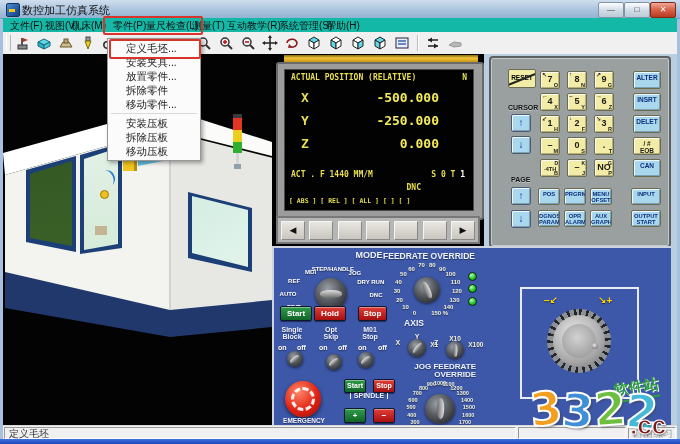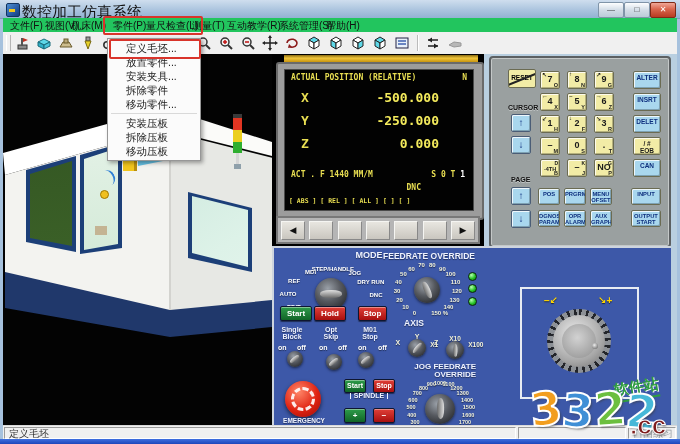--- a/index.html
+++ b/index.html
@@ -2,29 +2,29 @@
 <html><head>
 <meta charset="utf-8">
 <style>
   html,body{margin:0;padding:0;background:#555;}
   #window{position:relative;width:680px;height:444px;background:#a6c1dd;overflow:hidden;
     font-family:"Liberation Sans","DejaVu Sans",sans-serif;-webkit-font-smoothing:antialiased;}
   .abs{position:absolute;}
   
   .titlebar{position:absolute;left:0;top:0;right:0;height:18px;
     background:linear-gradient(#cfdeee,#a8c2dd 60%,#93b2d2);border-bottom:1px solid #7d9cbd;}
-  .title-text{position:absolute;left:22px;top:3px;font-size:15px;color:#111;}
+  .title-text{position:absolute;left:22px;top:3px;font-size:11px;color:#111;}
   .app-icon{position:absolute;left:6px;top:3px;width:12px;height:12px;border-radius:2px;
     background:linear-gradient(135deg,#4f8fd0 0%,#2a5fa8 55%,#163f7e);border:1px solid #12335f;}
   .app-icon::after{content:"";position:absolute;left:2px;top:5px;width:6px;height:3px;background:#f2c81d;}
   .winbtn{position:absolute;top:2px;width:24px;height:14px;border-radius:2px;border:1px solid #8094a8;
     background:linear-gradient(#fdfeff,#d3dde7 50%,#bccbd8);font-size:8px;line-height:13px;text-align:center;color:#333;}
   .winbtn.close{background:linear-gradient(#f0a898,#d9654c 45%,#b93b22);border-color:#7e2a17;color:#fff;font-weight:bold;}
   
-  .menubar{position:absolute;left:3px;right:3px;top:18px;height:14px;background:#22c55e;border-bottom:1px solid #d6d6d6;}
+  .menubar{position:absolute;left:3px;right:3px;top:18px;height:14px;background:#14b8a6;border-bottom:1px solid #d6d6d6;}
   .menu-item{position:absolute;top:1px;font-size:10px;color:#111;white-space:nowrap;}
   
   .toolbar{position:absolute;left:3px;right:3px;top:32px;height:22px;background:#f0f0f0;border-bottom:1px solid #cfcfcf;}
   .tb-grip{position:absolute;left:3px;top:3px;width:3px;height:16px;border-left:1px solid #fff;border-right:1px solid #b5b5b5;}
   .tb-row{position:absolute;left:10px;top:2px;display:flex;align-items:center;}
   .tb-btn{width:18px;height:18px;margin-right:4px;display:flex;align-items:center;justify-content:center;}
   .tb-sep{width:1px;height:16px;background:#bbb;border-right:1px solid #fff;margin:0 5px 0 2px;}
   .tb-spacer{width:72px;}
   
   #client{position:absolute;left:3px;right:3px;top:54px;height:371px;background:#5eead4;overflow:hidden;}
@@ -643,22 +643,22 @@
           </div>
         </div>
       </div>
     </div>
   </div>
 
   <div class="dropdown">
     <div>
 
     <div class="dd-item">定义毛坯...</div>
+        <div class="dd-item">安装夹具...</div>
         <div class="dd-item">放置零件...</div>
-        <div class="dd-item">安装夹具...</div>
         <div class="dd-item">拆除零件</div>
         <div class="dd-item">移动零件...</div>
       </div>
     <div class="dd-sep"></div>
     <div>
 
     <div class="dd-item">安装压板</div>
         <div class="dd-item">拆除压板</div>
         <div class="dd-item">移动压板</div>
       </div>

